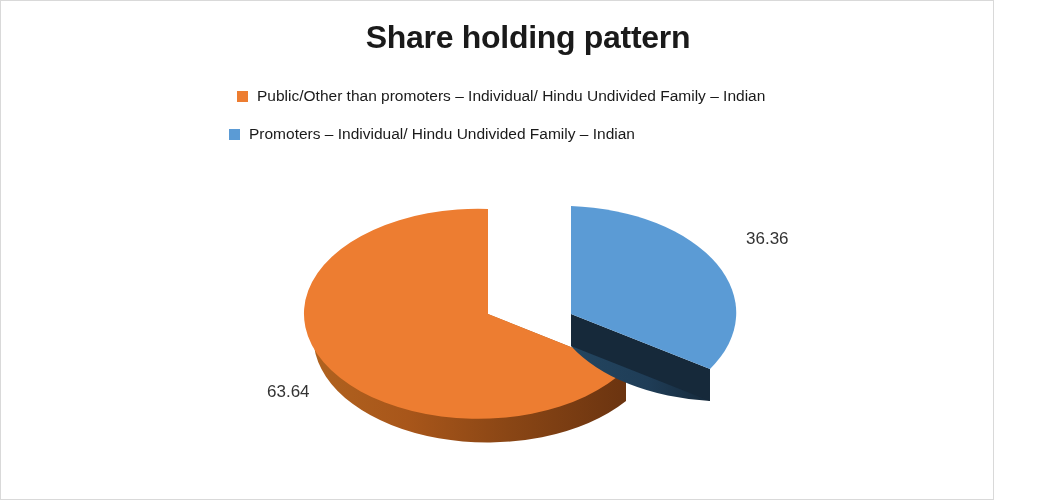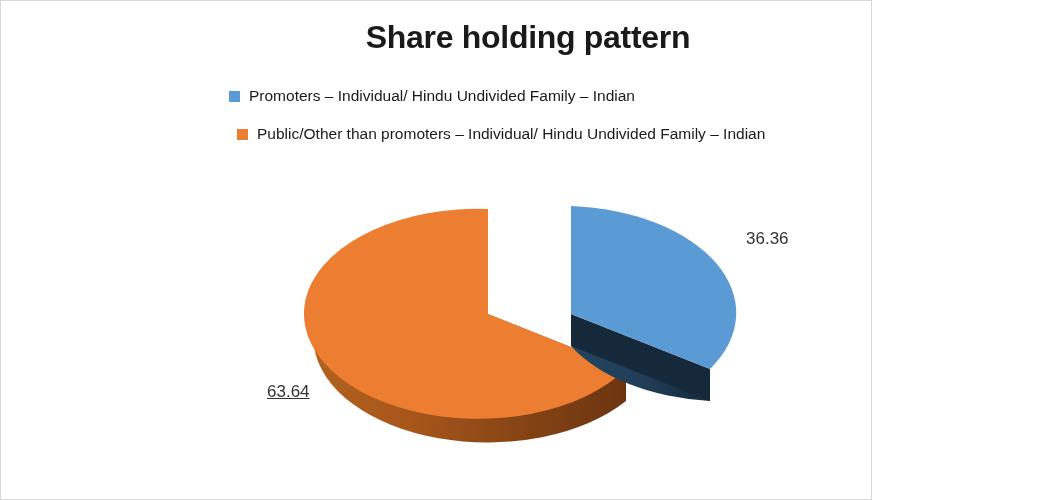--- a/index.html
+++ b/index.html
@@ -6,21 +6,21 @@
   html, body {
     margin: 0;
     padding: 0;
     background: #ffffff;
   }
   body {
     font-family: "Liberation Sans", sans-serif;
   }
   #chart-frame {
     position: relative;
-    width: 872px;
+    width: 994px;
     height: 500px;
     box-sizing: border-box;
     border: 1px solid #d9d9d9;
     background: #ffffff;
     overflow: hidden;
     padding-left: 35px;
   }
   #chart-title {
     position: absolute;
     left: 0;
@@ -75,27 +75,27 @@
   #data-label-1 { left: 266px; top: 381px; }
 </style>
 </head>
 <body>
 
 <div id="chart-frame" style="border-color: rgb(217, 217, 217); background: rgb(255, 255, 255);">
 
   <div id="chart-title" style="color: rgb(26, 26, 26);">Share holding pattern</div>
 
   <div id="legend">
+    <div class="legend-row" id="legend-row-1">
+      <span class="legend-swatch" id="legend-swatch-1" style="background: rgb(237, 125, 49);"></span>
+      <span class="legend-label">Public/Other than promoters – Individual/ Hindu Undivided Family – Indian</span>
+    </div>
     <div class="legend-row" id="legend-row-0">
       <span class="legend-swatch" id="legend-swatch-0" style="background: rgb(91, 155, 213);"></span>
       <span class="legend-label">Promoters – Individual/ Hindu Undivided Family – Indian</span>
-    </div>
-    <div class="legend-row" id="legend-row-1">
-      <span class="legend-swatch" id="legend-swatch-1" style="background: rgb(237, 125, 49);"></span>
-      <span class="legend-label">Public/Other than promoters – Individual/ Hindu Undivided Family – Indian</span>
     </div>
   </div>
 
   <svg id="pie-svg" width="1054" height="500" viewBox="0 0 1054 500">
     <defs>
       <linearGradient id="grad-orange-side" x1="0" y1="0" x2="1" y2="0">
         <stop offset="0" stop-color="#B0621F"></stop>
         <stop offset="0.30" stop-color="#A8561A"></stop>
         <stop offset="0.62" stop-color="#8A4615"></stop>
         <stop offset="1" stop-color="#6B3410"></stop>
@@ -144,15 +144,15 @@
 
       <path d="M 570,205
                L 570,313
                L 709,368
                A 176,107 0 0 0 570,205
                Z" fill="#5B9BD5"></path>
     </g>
   </svg>
 
   <div class="data-label" id="data-label-0" style="color: rgb(51, 51, 51);">36.36</div>
-  <div class="data-label" id="data-label-1" style="color: rgb(51, 51, 51); text-decoration: underline;">63.64</div>
+  <div class="data-label" id="data-label-1" style="color: rgb(51, 51, 51);">63.64</div>
 
 </div>
 
 </body></html>

